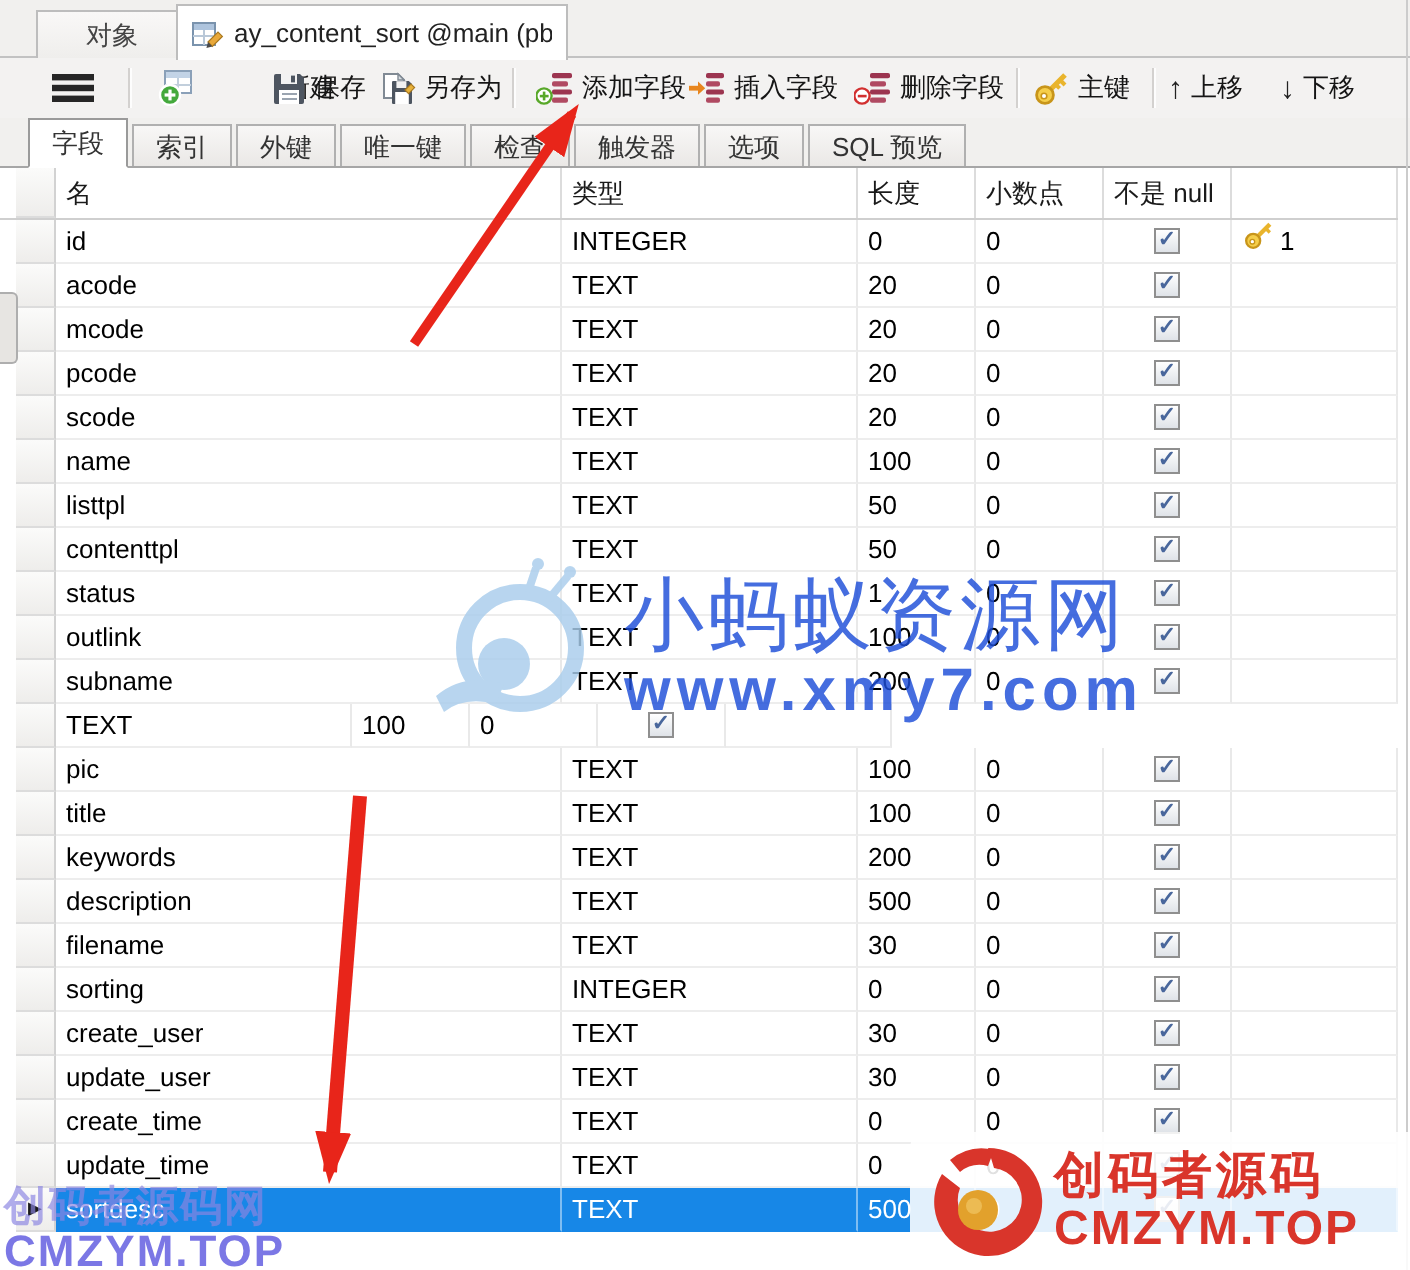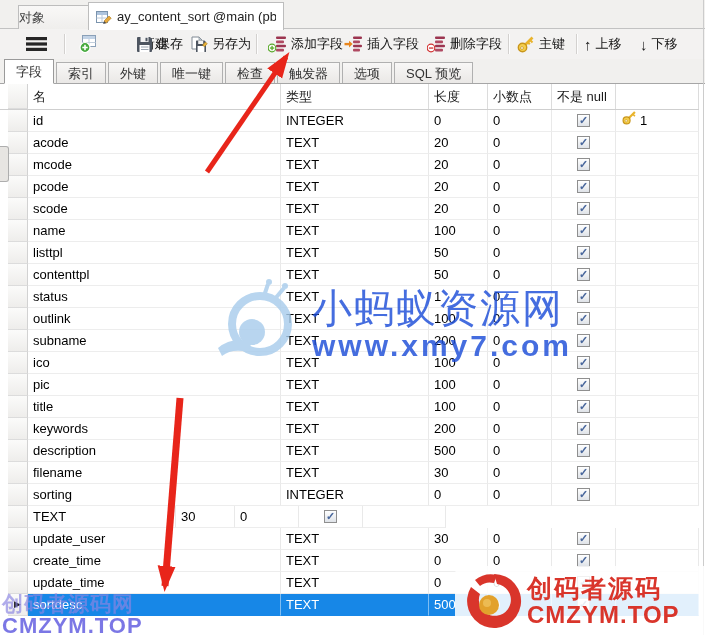--- a/index.html
+++ b/index.html
@@ -2,33 +2,33 @@
 <html><head>
 <meta charset="utf-8">
 <style>
   html,body{margin:0;padding:0;background:#fff;}
   #app{position:relative;width:705px;height:635px;overflow:hidden;background:#fff;
        font-family:"Liberation Sans",sans-serif;-webkit-font-smoothing:antialiased;}
   .abs{position:absolute;}
 
   
   .titlebar{left:0;top:0;width:705px;height:29px;background:#f1f0ee;border-bottom:1px solid #c2c2c2;box-sizing:border-box;}
-  .doc-tab{position:absolute;display:flex;align-items:center;justify-content:flex-start;font-size:13px;color:#444;box-sizing:border-box;}
+  .doc-tab{position:absolute;display:flex;align-items:center;justify-content:center;font-size:13px;color:#444;box-sizing:border-box;}
   .doc-tab.inactive{left:18px;top:5px;width:76px;height:24px;background:linear-gradient(#f9f8f7,#efeeec);border:1px solid #bdbdbd;border-bottom:none;}
   .doc-tab.active{left:88px;top:2px;width:196px;height:28px;background:#fff;border:1px solid #bdbdbd;border-bottom:none;z-index:2;justify-content:flex-start;gap:5px;padding:0 7px;color:#222;}
   .doc-tab.active .label{white-space:nowrap;overflow:hidden;}
 
   
   .toolbar{left:0;top:29px;width:705px;height:30px;background:#f3f2f1;}
   .tbtn{position:absolute;top:4px;height:22px;display:flex;align-items:center;gap:4px;font-size:13px;color:#151515;cursor:default;white-space:nowrap;}
   .tsep{position:absolute;top:5px;width:1px;height:20px;background:#d3d1cf;border-right:1px solid #fdfdfd;}
   .arrow-glyph{font-weight:700;font-size:15px;color:#222;line-height:15px;}
 
   
-  .subtabs{left:0;top:59px;width:705px;height:25px;background:#f1f0ee;border-bottom:1px solid #a6a6a6;box-sizing:border-box;display:flex;align-items:flex-end;padding-left:4px;}
+  .subtabs{left:0;top:59px;width:705px;height:25px;background:#f1f0ee;border-bottom:1px solid #a6a6a6;box-sizing:border-box;display:flex;align-items:flex-end;padding-left:14px;}
   .stab{height:21px;line-height:21px;padding:0 11px;margin-right:2px;font-size:13px;color:#333;background:linear-gradient(#f8f7f6,#eae8e6);border:1px solid #b0b0b0;border-bottom:none;box-sizing:border-box;position:relative;}
   .stab.active{height:25px;line-height:24px;background:#fff;border:1px solid #9a9a9a;border-bottom:1px solid #fff;margin-bottom:-1px;z-index:3;}
 
   
   .ghead{left:0;top:84px;width:699px;height:26px;background:#fff;display:flex;padding-left:8px;box-sizing:border-box;border-bottom:1px solid #cfcfcf;}
   .hcell{height:25px;line-height:25px;font-size:13px;color:#1a1a1a;padding-left:5px;border-right:1px solid #dcdcdc;box-sizing:border-box;overflow:hidden;white-space:nowrap;}
   .gbody{left:0;top:110px;width:699px;}
   .grow{display:flex;height:22px;padding-left:8px;box-sizing:border-box;background:#fff;}
   .cell{box-sizing:border-box;border-right:1px solid #e9e9e9;border-bottom:1px solid #ededed;line-height:21px;font-size:13px;color:#000;padding-left:5px;overflow:hidden;white-space:nowrap;}
   .c-gutter{width:20px;padding:0;background:linear-gradient(#fbfbfa,#eeedeb);border-right:1px solid #d2d2d2;border-bottom:1px solid #dcdcdc;display:flex;align-items:center;justify-content:center;}
@@ -397,21 +397,20 @@
       <div class="cell c-null">
         <span class="checkbox">✓</span>
       </div>
       <div class="cell c-key">
 
         <span class="keynum"></span>
       </div>
     </div>
       <div class="grow">
       <div class="cell c-gutter"></div>
-      <div class="cell c-name">ico</div>
       <div class="cell c-type">TEXT</div>
       <div class="cell c-len">100</div>
       <div class="cell c-dec">0</div>
       <div class="cell c-null">
         <span class="checkbox">✓</span>
       </div>
       <div class="cell c-key">
 
         <span class="keynum"></span>
       </div>
@@ -495,20 +494,21 @@
       <div class="cell c-null">
         <span class="checkbox">✓</span>
       </div>
       <div class="cell c-key">
 
         <span class="keynum"></span>
       </div>
     </div>
       <div class="grow">
       <div class="cell c-gutter"></div>
+      <div class="cell c-name">create_user</div>
       <div class="cell c-type">TEXT</div>
       <div class="cell c-len">30</div>
       <div class="cell c-dec">0</div>
       <div class="cell c-null">
         <span class="checkbox">✓</span>
       </div>
       <div class="cell c-key">
 
         <span class="keynum"></span>
       </div>

